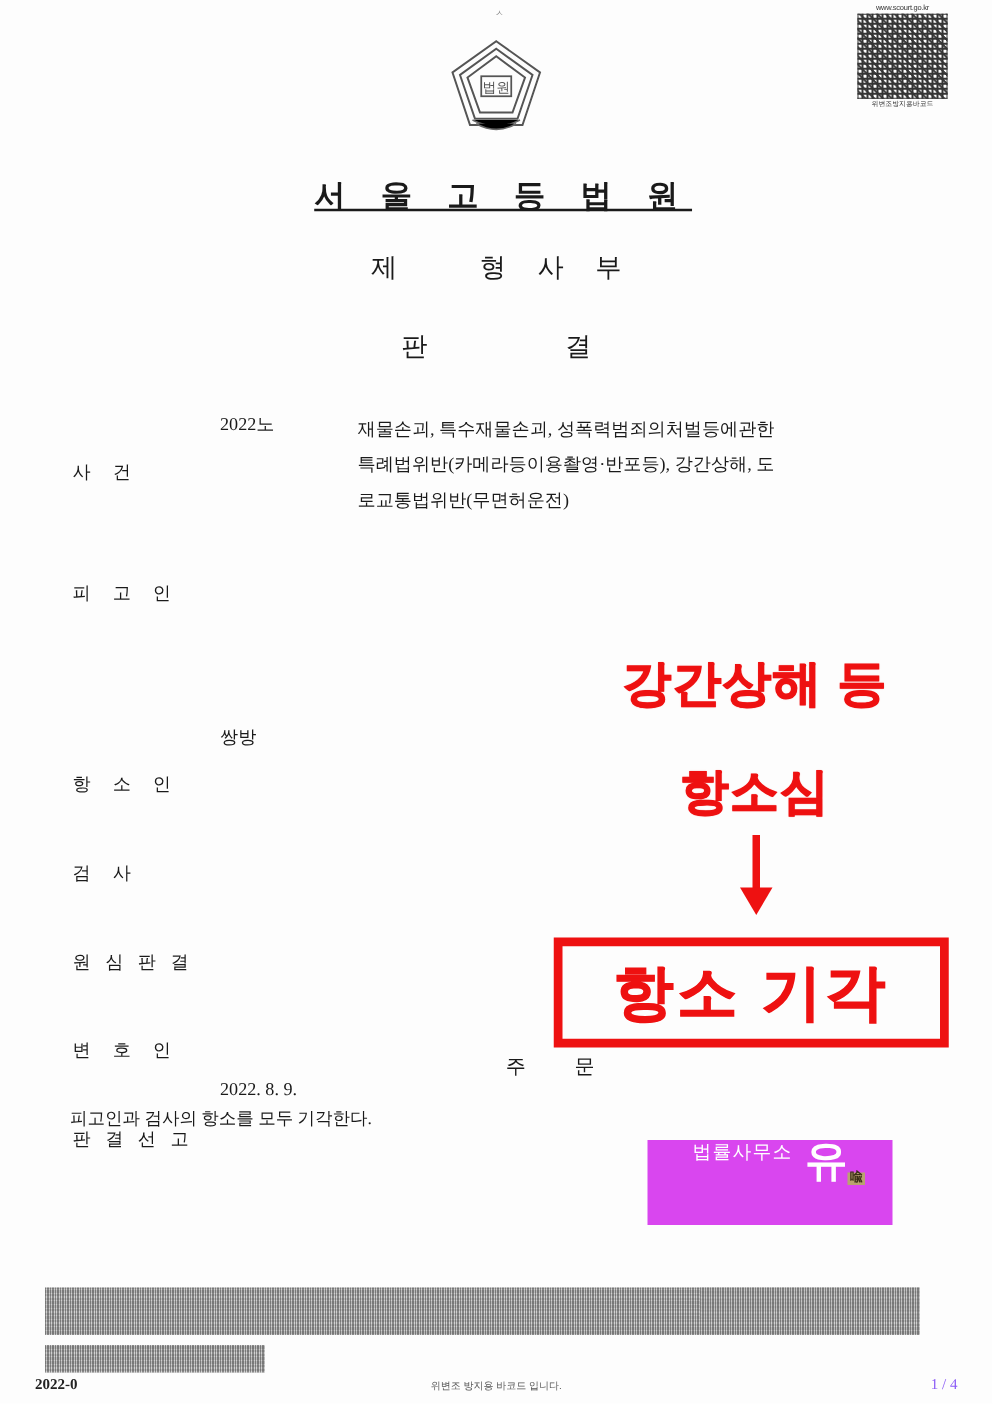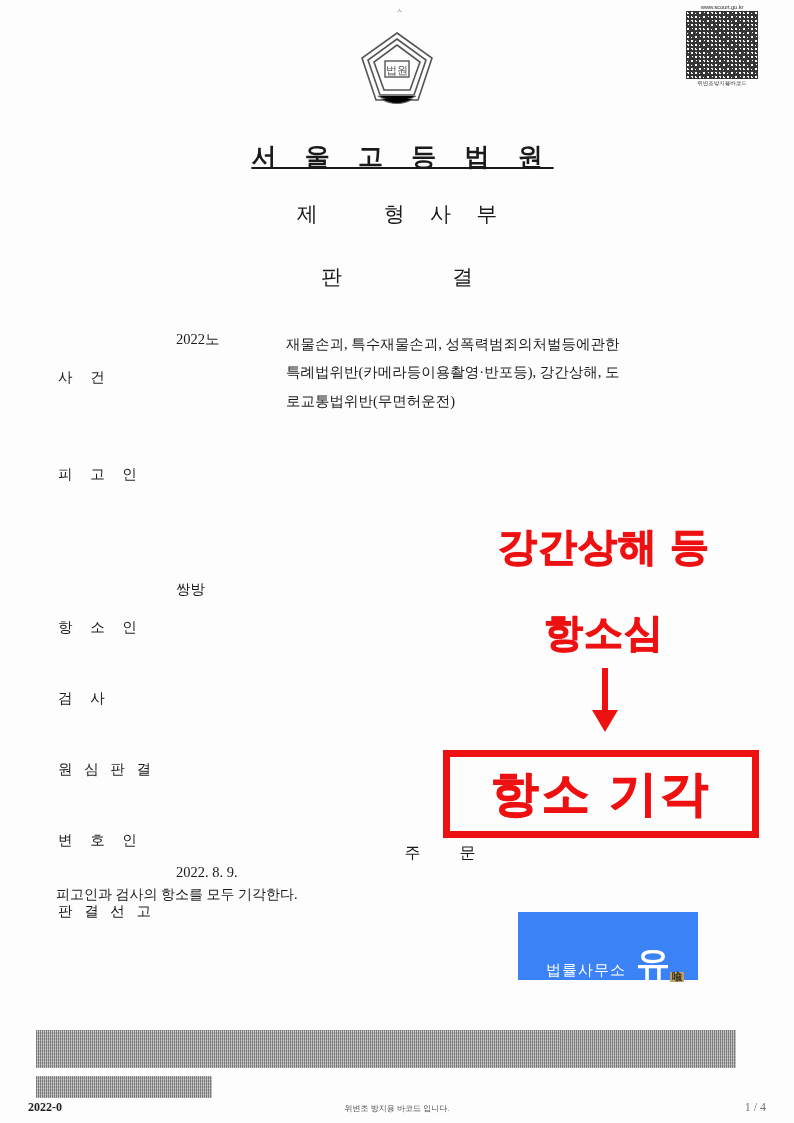--- a/index.html
+++ b/index.html
@@ -227,25 +227,25 @@
     font-size: 48px;
     letter-spacing: 3px;
     -webkit-text-stroke: 1px #ee1111;
   }
 
   
   .stamp {
     position: absolute;
     left: 518px;
     top: 912px;
-    width: 180px;
+    width: 196px;
     height: 68px;
-    background: #3b82f6;
+    background: #d946ef;
     display: flex;
-    align-items: flex-end;
+    align-items: flex-start;
     justify-content: center;
     gap: 10px;
     color: #fff;
   }
   .stamp .s-text {
     font-family: "Liberation Sans", sans-serif;
     font-size: 15px;
     letter-spacing: 1px;
   }
   .stamp .s-logo {
@@ -294,21 +294,21 @@
     text-align: center;
     font-size: 8px;
     color: #555;
     font-family: "Liberation Sans", sans-serif;
   }
   .footer-right {
     position: absolute;
     right: 28px;
     top: 1100px;
     font-size: 12px;
-    color: #737373;
+    color: #8b5cf6;
   }
 </style>
 </head>
 <body>
 
 <div class="page">
 
   <div class="tiny-mark">ㅅ</div>
 
   <div class="barcode-box">

